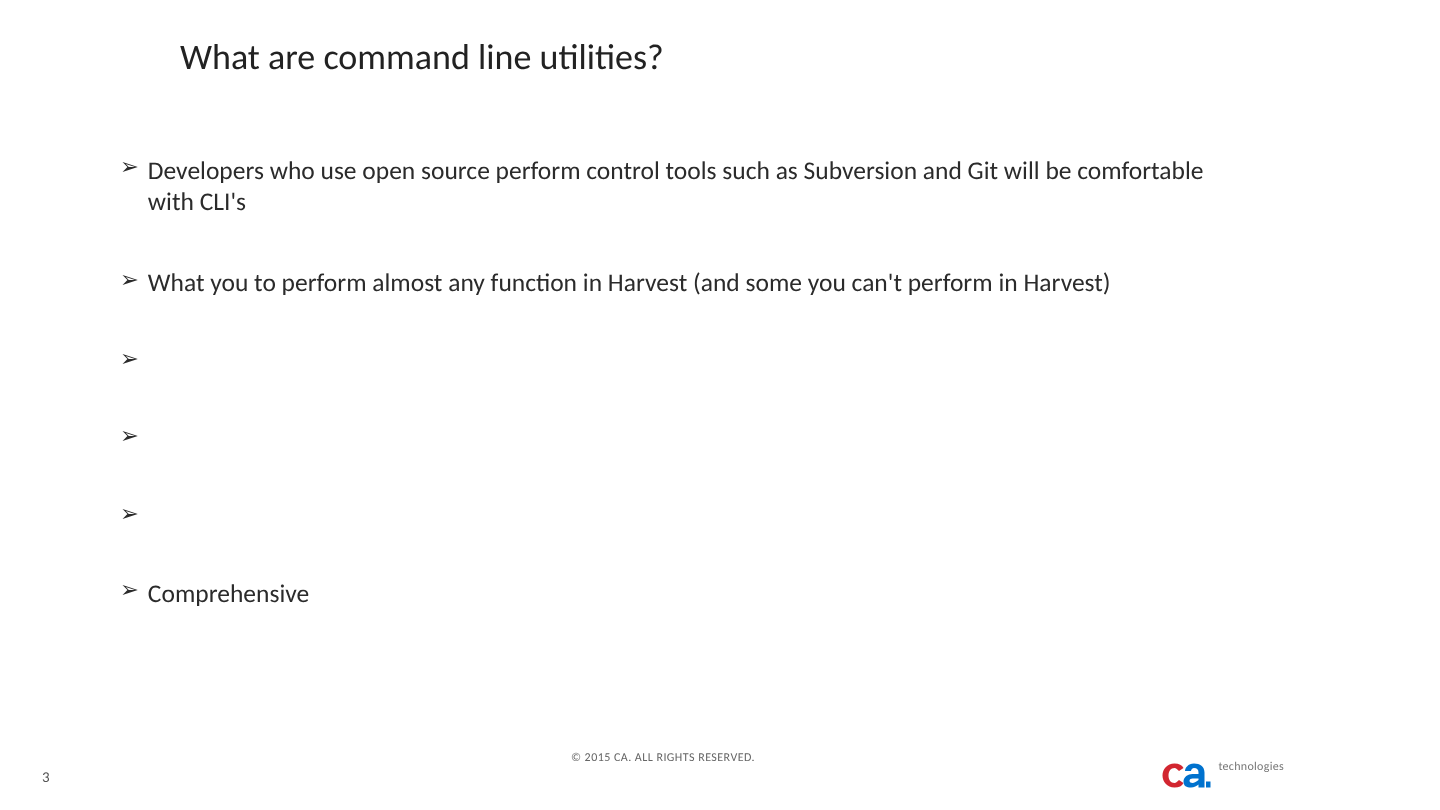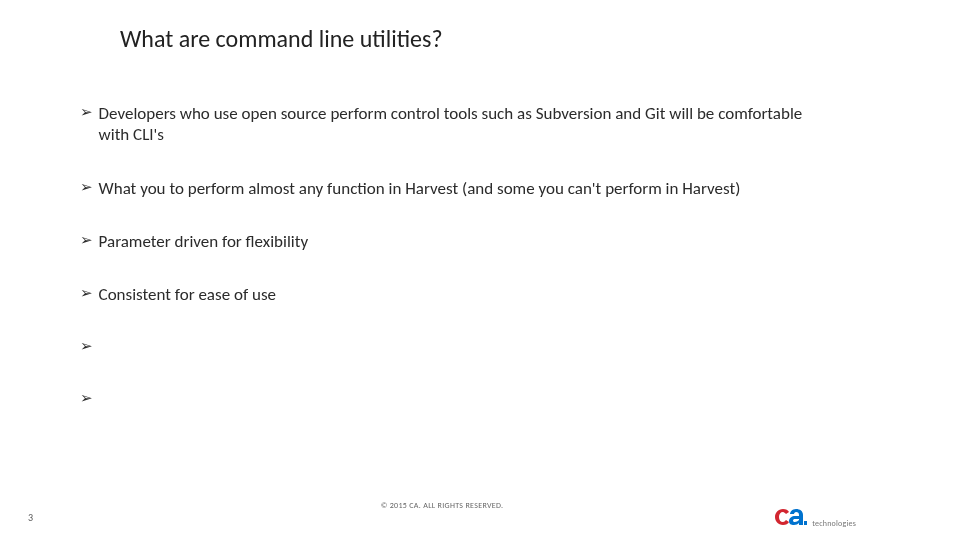--- a/index.html
+++ b/index.html
@@ -61,21 +61,21 @@
     font-size: 8px;
     color: #666;
     letter-spacing: 0.3px;
     position: absolute;
     left: 50%;
     transform: translateX(-50%);
     bottom: 30px;
   }
   .logo {
     display: flex;
-    align-items: flex-end;
+    align-items: flex-start;
     gap: 4px;
   }
   .logo-mark {
     width: 34px;
     height: 22px;
     position: relative;
   }
   .logo-text {
     font-size: 8px;
     color: #777;
@@ -93,31 +93,30 @@
     <div class="bullet">
       <span class="marker">➢</span>
       <span>Developers who use open source perform control tools such as Subversion and Git will be comfortable with CLI's</span>
     </div>
     <div class="bullet">
       <span class="marker">➢</span>
       <span>What you to perform almost any function in Harvest (and some you can't perform in Harvest)</span>
     </div>
     <div class="bullet">
       <span class="marker">➢</span>
-      <span>Parameter driven for flexibility</span>
-    </div>
-    <div class="bullet">
-      <span class="marker">➢</span>
-      <span>Consistent for ease of use</span>
     </div>
     <div class="bullet">
       <span class="marker">➢</span>
     </div>
     <div class="bullet">
       <span class="marker">➢</span>
+    </div>
+    <div class="bullet">
+      <span class="marker">➢</span>
+      <span>Comprehensive</span>
     </div>
   </div>
 
   <div class="footer">
     <span class="page-num">3</span>
     <div class="logo">
       <span class="logo-mark">
         <svg width="34" height="22" viewBox="0 0 34 22">
           <path d="M9 3 C4 3 1 7 1 11 C1 15 4 19 9 19 C12 19 14 18 15 16 L12 14 C11 15 10 16 9 16 C6.5 16 5 14 5 11 C5 8 6.5 6 9 6 C10 6 11 7 12 8 L15 6 C14 4 12 3 9 3 Z" fill="#d22630"></path>
           <path d="M22 3 C18 3 16 6 16 8 L20 8 C20 7 21 6 22 6 C24 6 25 7 25 9 L25 10 L21 10 C18 10 15 12 15 15 C15 18 17 19 20 19 C22 19 24 18 25 17 L25 19 L29 19 L29 9 C29 5 26 3 22 3 Z M25 14 C24 15 22 16 21 16 C20 16 19 15.5 19 14.5 C19 13.5 20 13 21 13 L25 13 Z" fill="#0072ce"></path>

